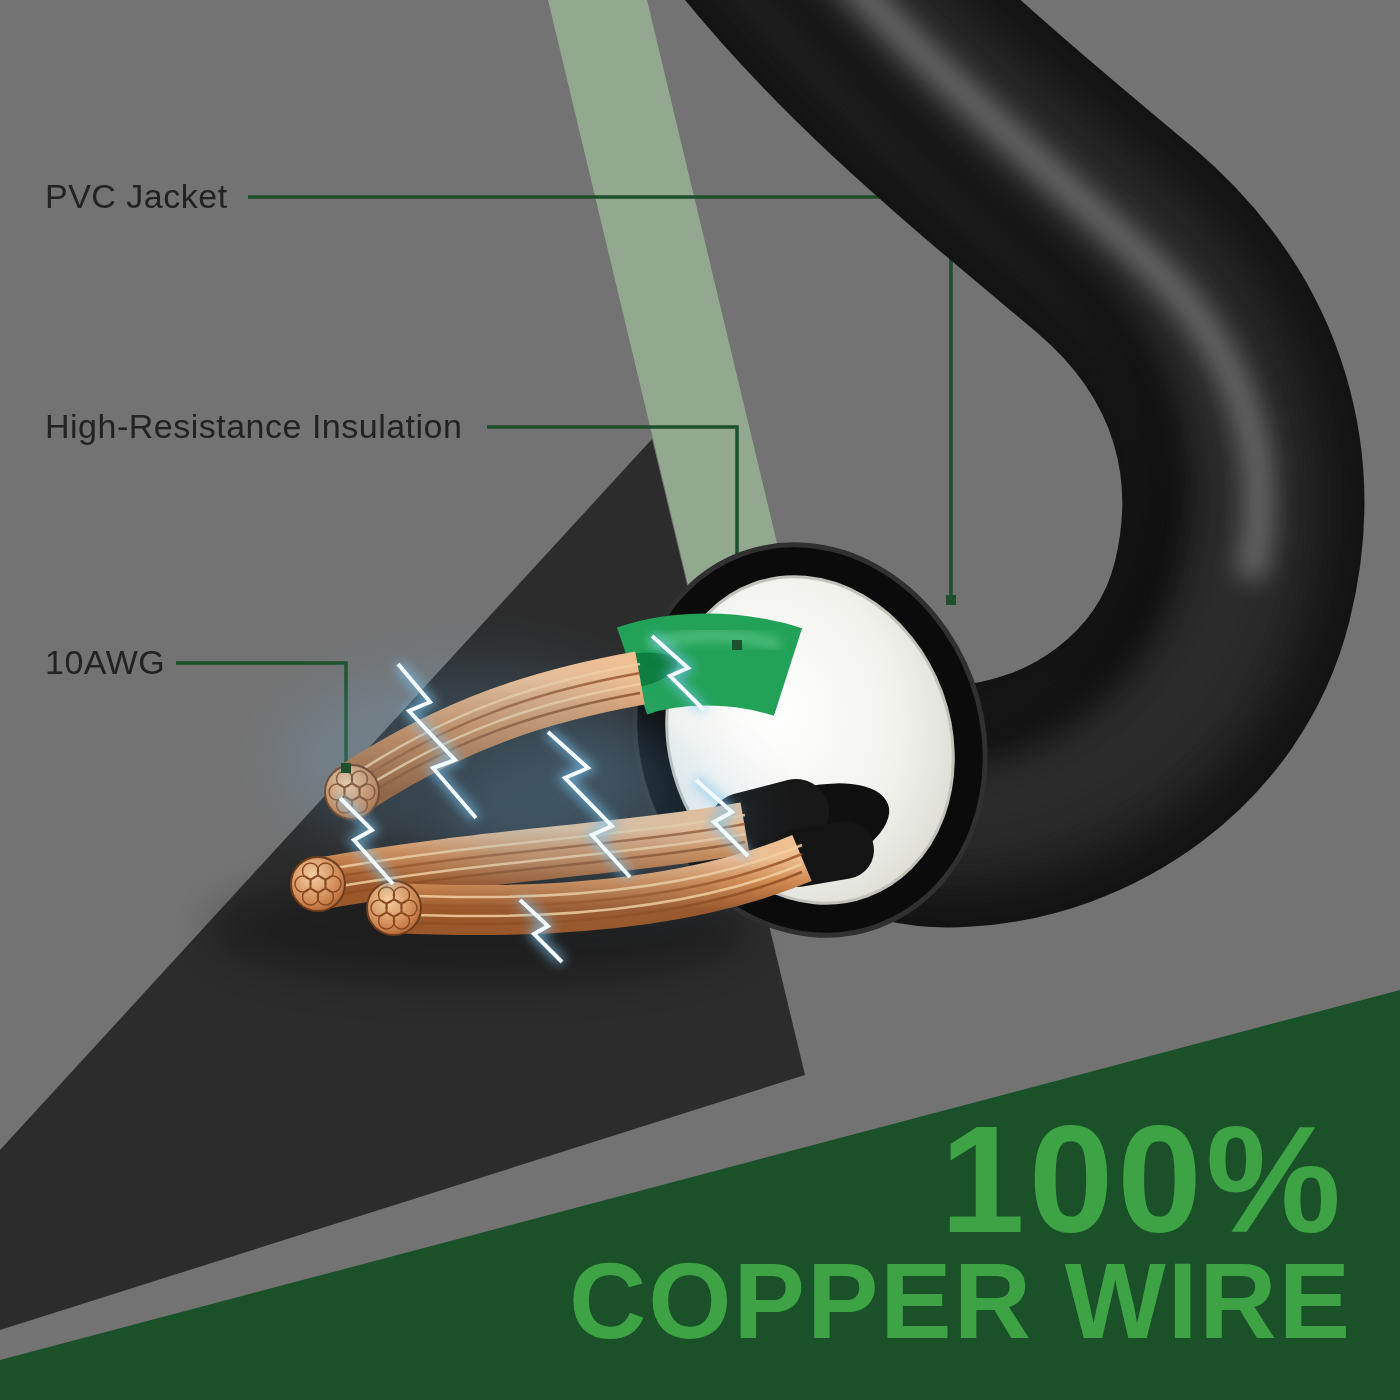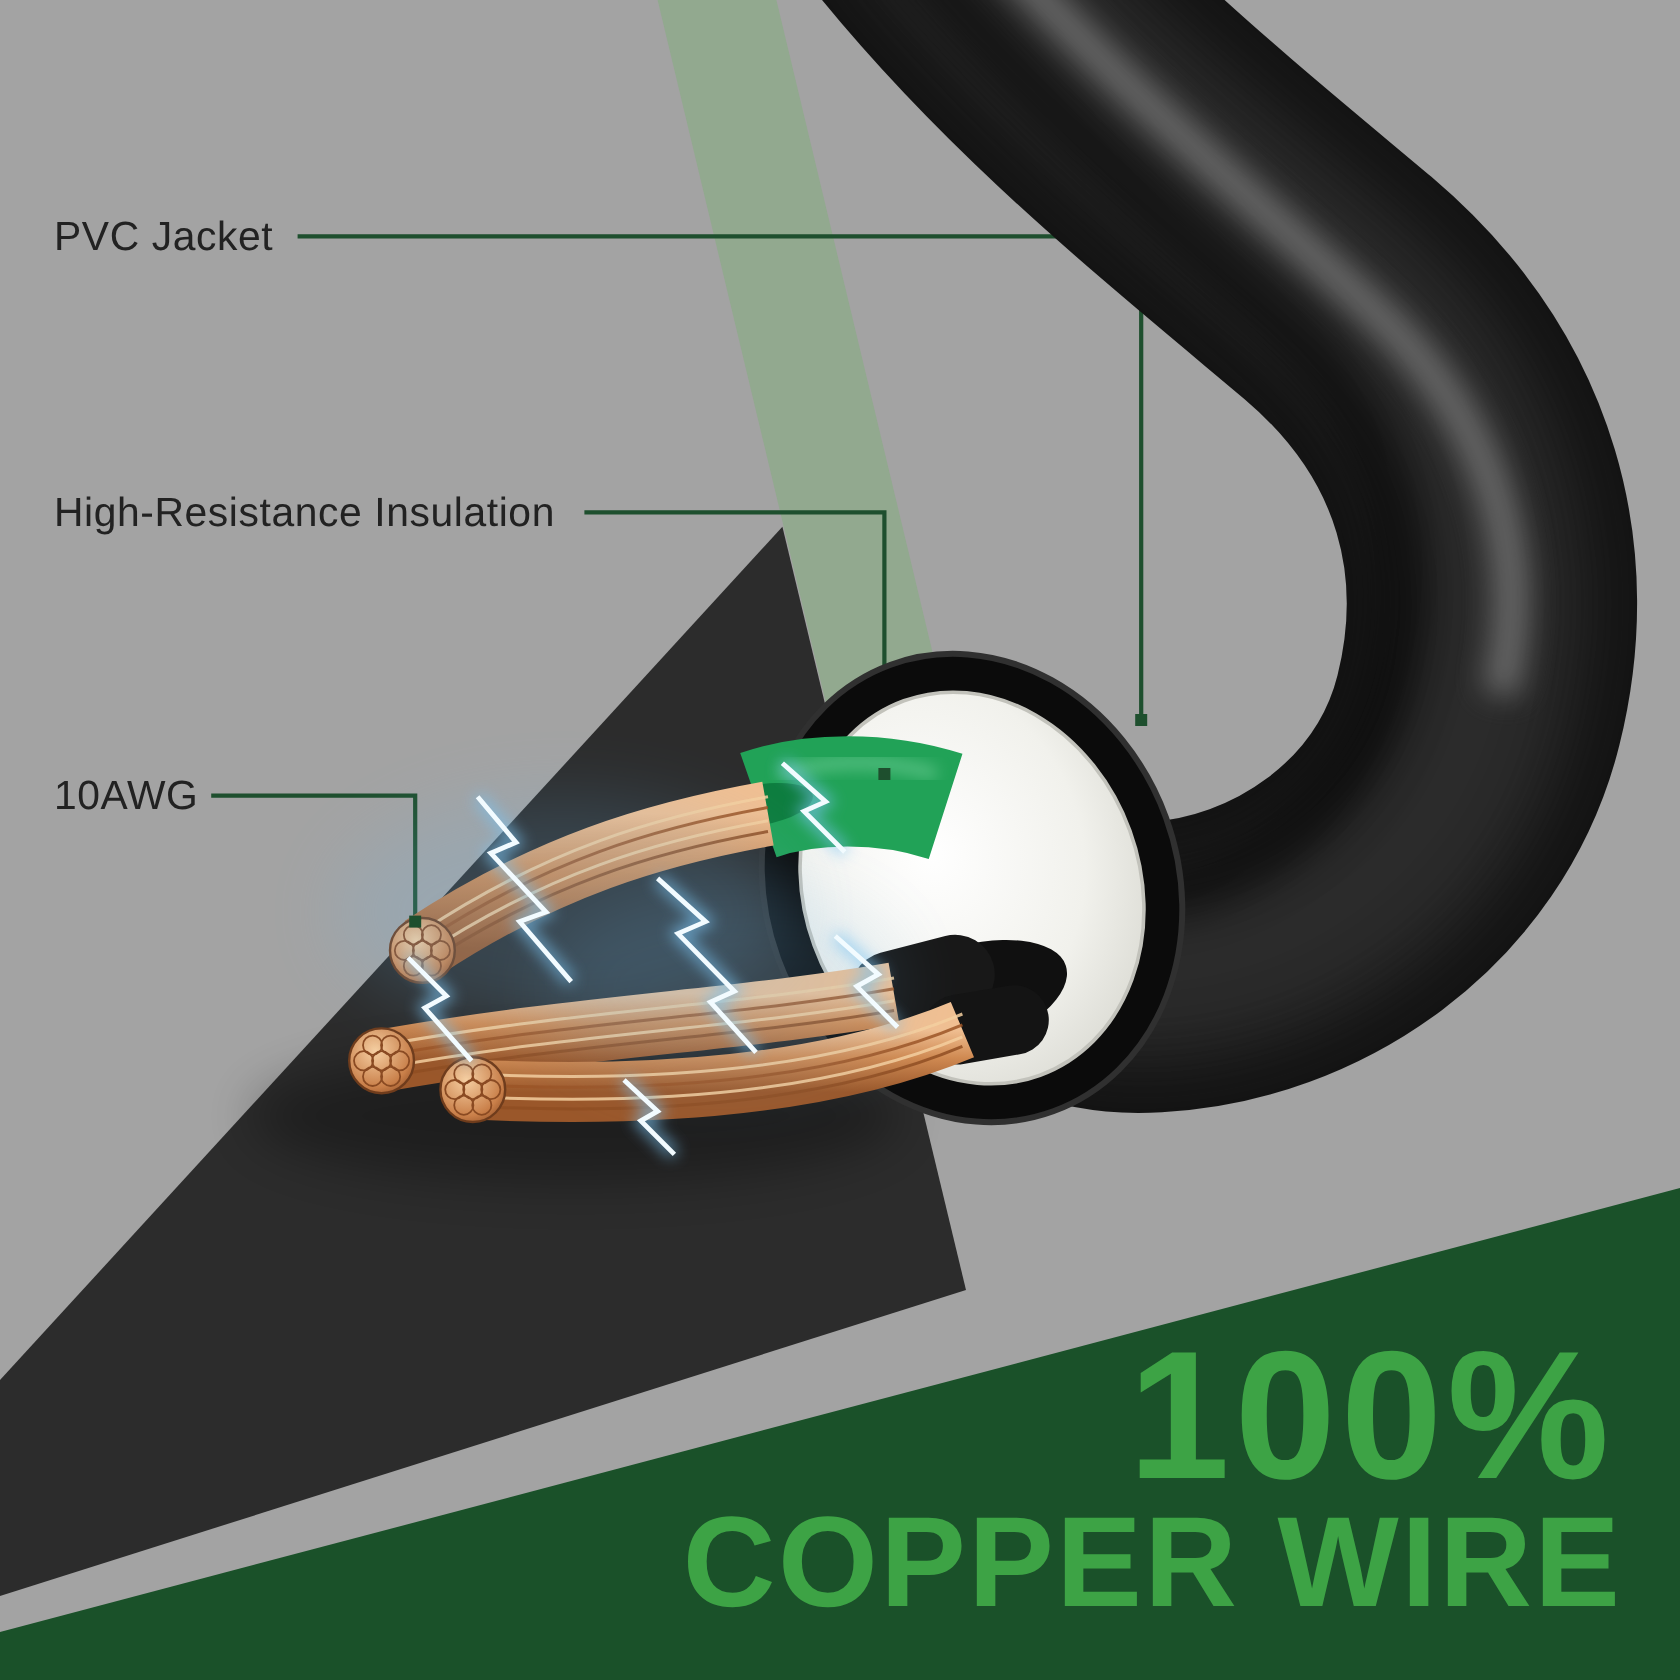--- a/index.html
+++ b/index.html
@@ -1,16 +1,16 @@
 <!DOCTYPE html>
 <html><head>
 <meta charset="utf-8">
 <style>
   html,body{margin:0;padding:0;background:#ffffff;}
-  .stage{position:relative;width:1400px;height:1400px;overflow:hidden;background:#a3a3a3;
+  .stage{position:relative;width:1400px;height:1400px;overflow:hidden;background:#737373;
          font-family:"Liberation Sans", sans-serif;}
   svg{display:block}
   text.callout{font-size:34px;letter-spacing:.5px;}
   text.headline1{font-size:152px;font-weight:bold;letter-spacing:4px;}
   text.headline2{font-size:107px;font-weight:bold;letter-spacing:2px;}
 </style>
 </head>
 <body>
 
 <div class="stage">

